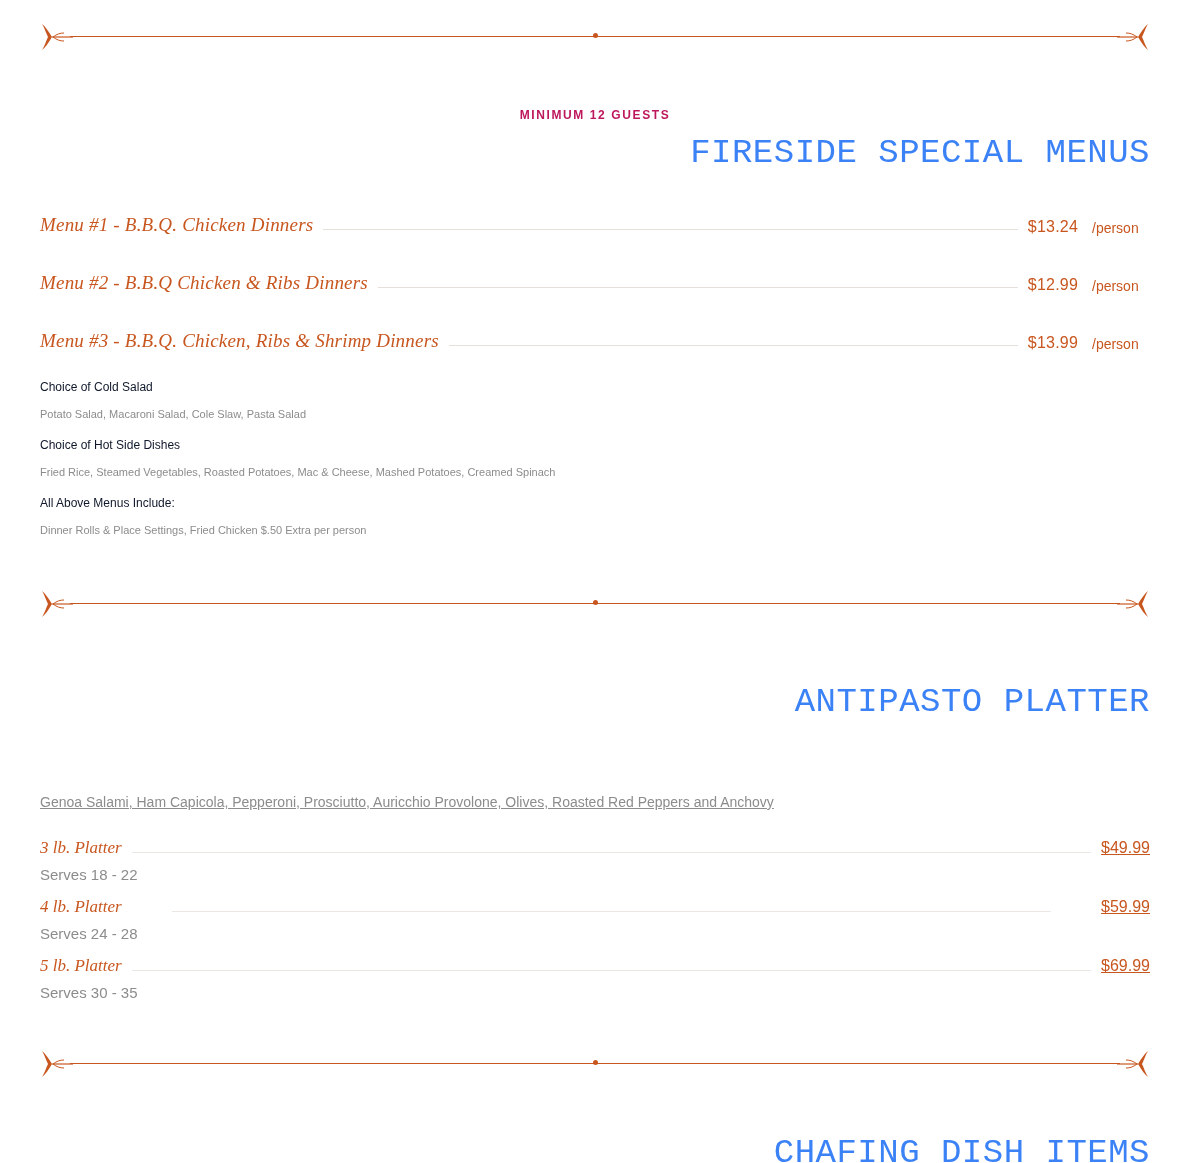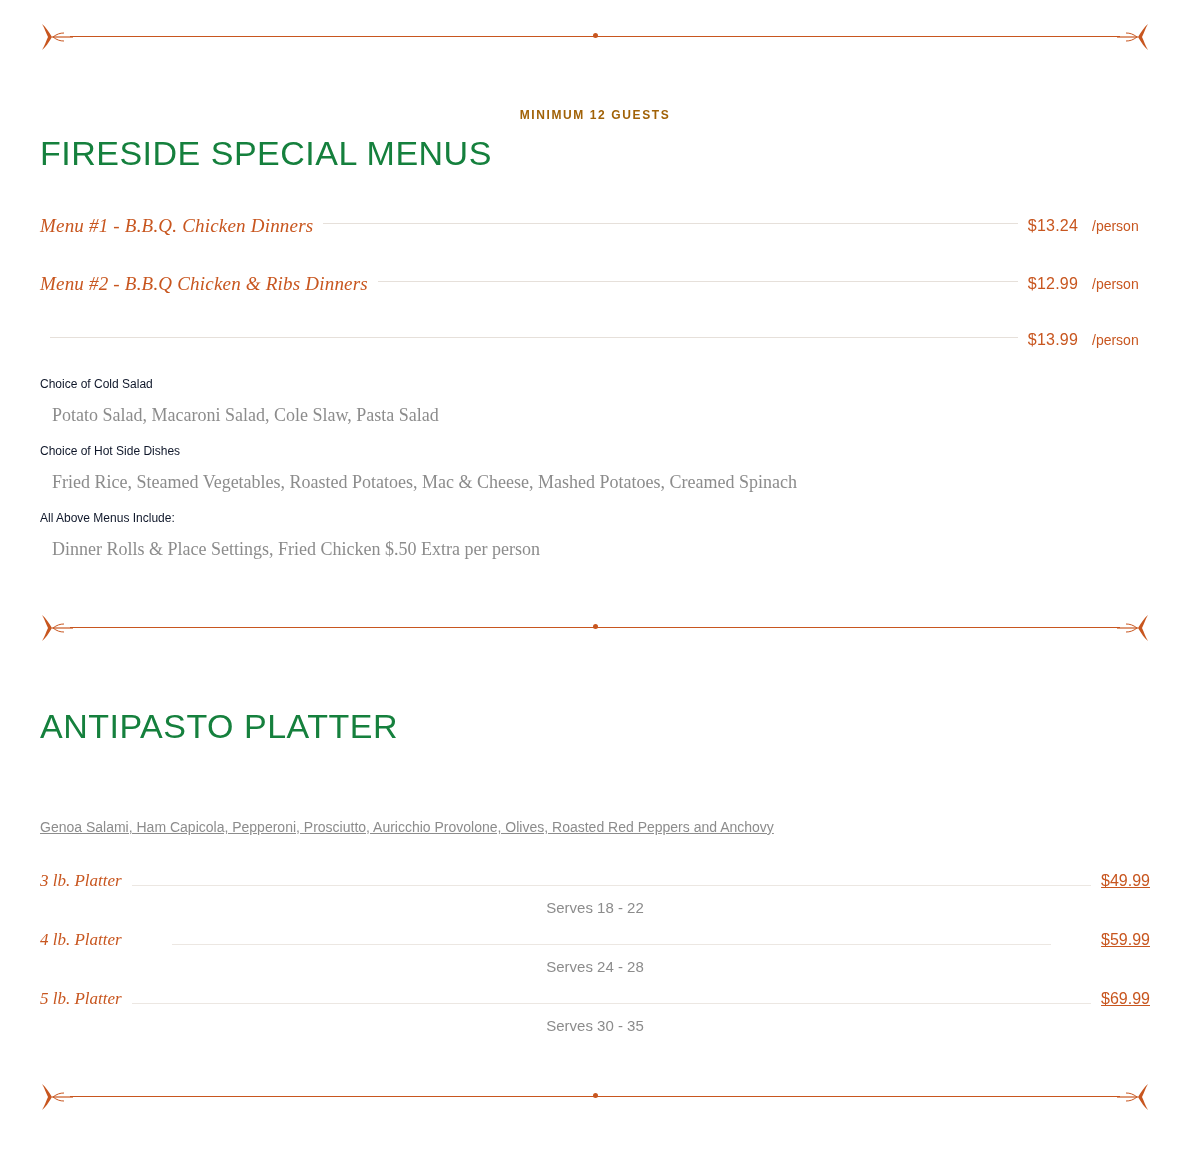--- a/index.html
+++ b/index.html
@@ -57,41 +57,41 @@
   .divider svg { display: block; }
 
   
   .section {
     width: 1110px;
     margin: 0 auto;
     box-sizing: border-box;
   }
   .eyebrow {
     text-align: center;
-    color: #a16207;
+    color: #be185d;
     font-size: 12px;
     font-weight: bold;
     letter-spacing: 1.6px;
     margin: 0;
     padding-top: 0;
   }
   .section-title {
-    text-align: left;
-    font-family: Liberation Sans, sans-serif;
+    text-align: right;
+    font-family: Liberation Mono, monospace;
     font-size: 34px;
     font-weight: normal;
     letter-spacing: 0.5px;
-    color: #15803d;
+    color: #3b82f6;
     margin: 12px 0 0 0;
   }
 
   
   .menu-row {
     display: flex;
-    align-items: center;
+    align-items: flex-end;
     margin-top: 30px;
   }
   .menu-row .name {
     font-family: "Liberation Serif", serif;
     font-style: italic;
     font-size: 19px;
     color: #c8561f;
     white-space: nowrap;
     letter-spacing: 0.2px;
   }
@@ -115,24 +115,23 @@
     width: 58px;
   }
 
   .detail-block { margin-top: 28px; }
   .detail-head {
     font-size: 12px;
     color: #0f172a;
     margin: 0 0 14px 0;
   }
   .detail-text {
-    font-size: 18px;
+    font-size: 11px;
     color: #8c8c8c;
-    margin: 0 0 18px 12px;
-    font-family: Liberation Serif, serif;
+    margin: 0 0 18px 0;
   }
   .detail-text:last-child { margin-bottom: 0; }
 
   
   .platter-intro {
     font-size: 14px;
     color: #8c8c8c;
     margin: 0;
   }
   .platter-row {
@@ -203,20 +202,21 @@
         <span class="price">$13.24</span>
         <span class="unit">/person</span>
       </div>
       <div class="menu-row" style="margin-top:36px;">
         <span class="name">Menu #2 - B.B.Q Chicken &amp; Ribs Dinners</span>
         <span class="leader"></span>
         <span class="price">$12.99</span>
         <span class="unit">/person</span>
       </div>
       <div class="menu-row" style="margin-top:36px;">
+        <span class="name">Menu #3 - B.B.Q. Chicken, Ribs &amp; Shrimp Dinners</span>
         <span class="leader"></span>
         <span class="price">$13.99</span>
         <span class="unit">/person</span>
       </div>
     </div>
 
     <div class="detail-block">
       <p class="detail-head">Choice of Cold Salad</p>
       <p class="detail-text">Potato Salad, Macaroni Salad, Cole Slaw, Pasta Salad</p>
       <p class="detail-head">Choice of Hot Side Dishes</p>
@@ -247,21 +247,21 @@
         </g>
       </svg>
     </span>
   </div>
 
   <div class="section" style="margin-top:59px;">
     <h2 class="section-title">ANTIPASTO PLATTER</h2>
 
     <p class="platter-intro" style="margin-top:73px;text-decoration:underline;">Genoa Salami, Ham Capicola, Pepperoni, Prosciutto, Auricchio Provolone, Olives, Roasted Red Peppers and Anchovy</p>
 
-    <div style="margin-top:36px;text-align:center;">
+    <div style="margin-top:28px;">
       <div class="platter-row">
         <span class="name">3 lb. Platter</span>
         <span class="leader"></span>
         <span class="price">$49.99</span>
       </div>
       <p class="platter-serves">Serves 18 - 22</p>
 
       <div class="platter-row" style="margin-top:14px;gap:40px;">
         <span class="name">4 lb. Platter</span>
         <span class="leader"></span>

